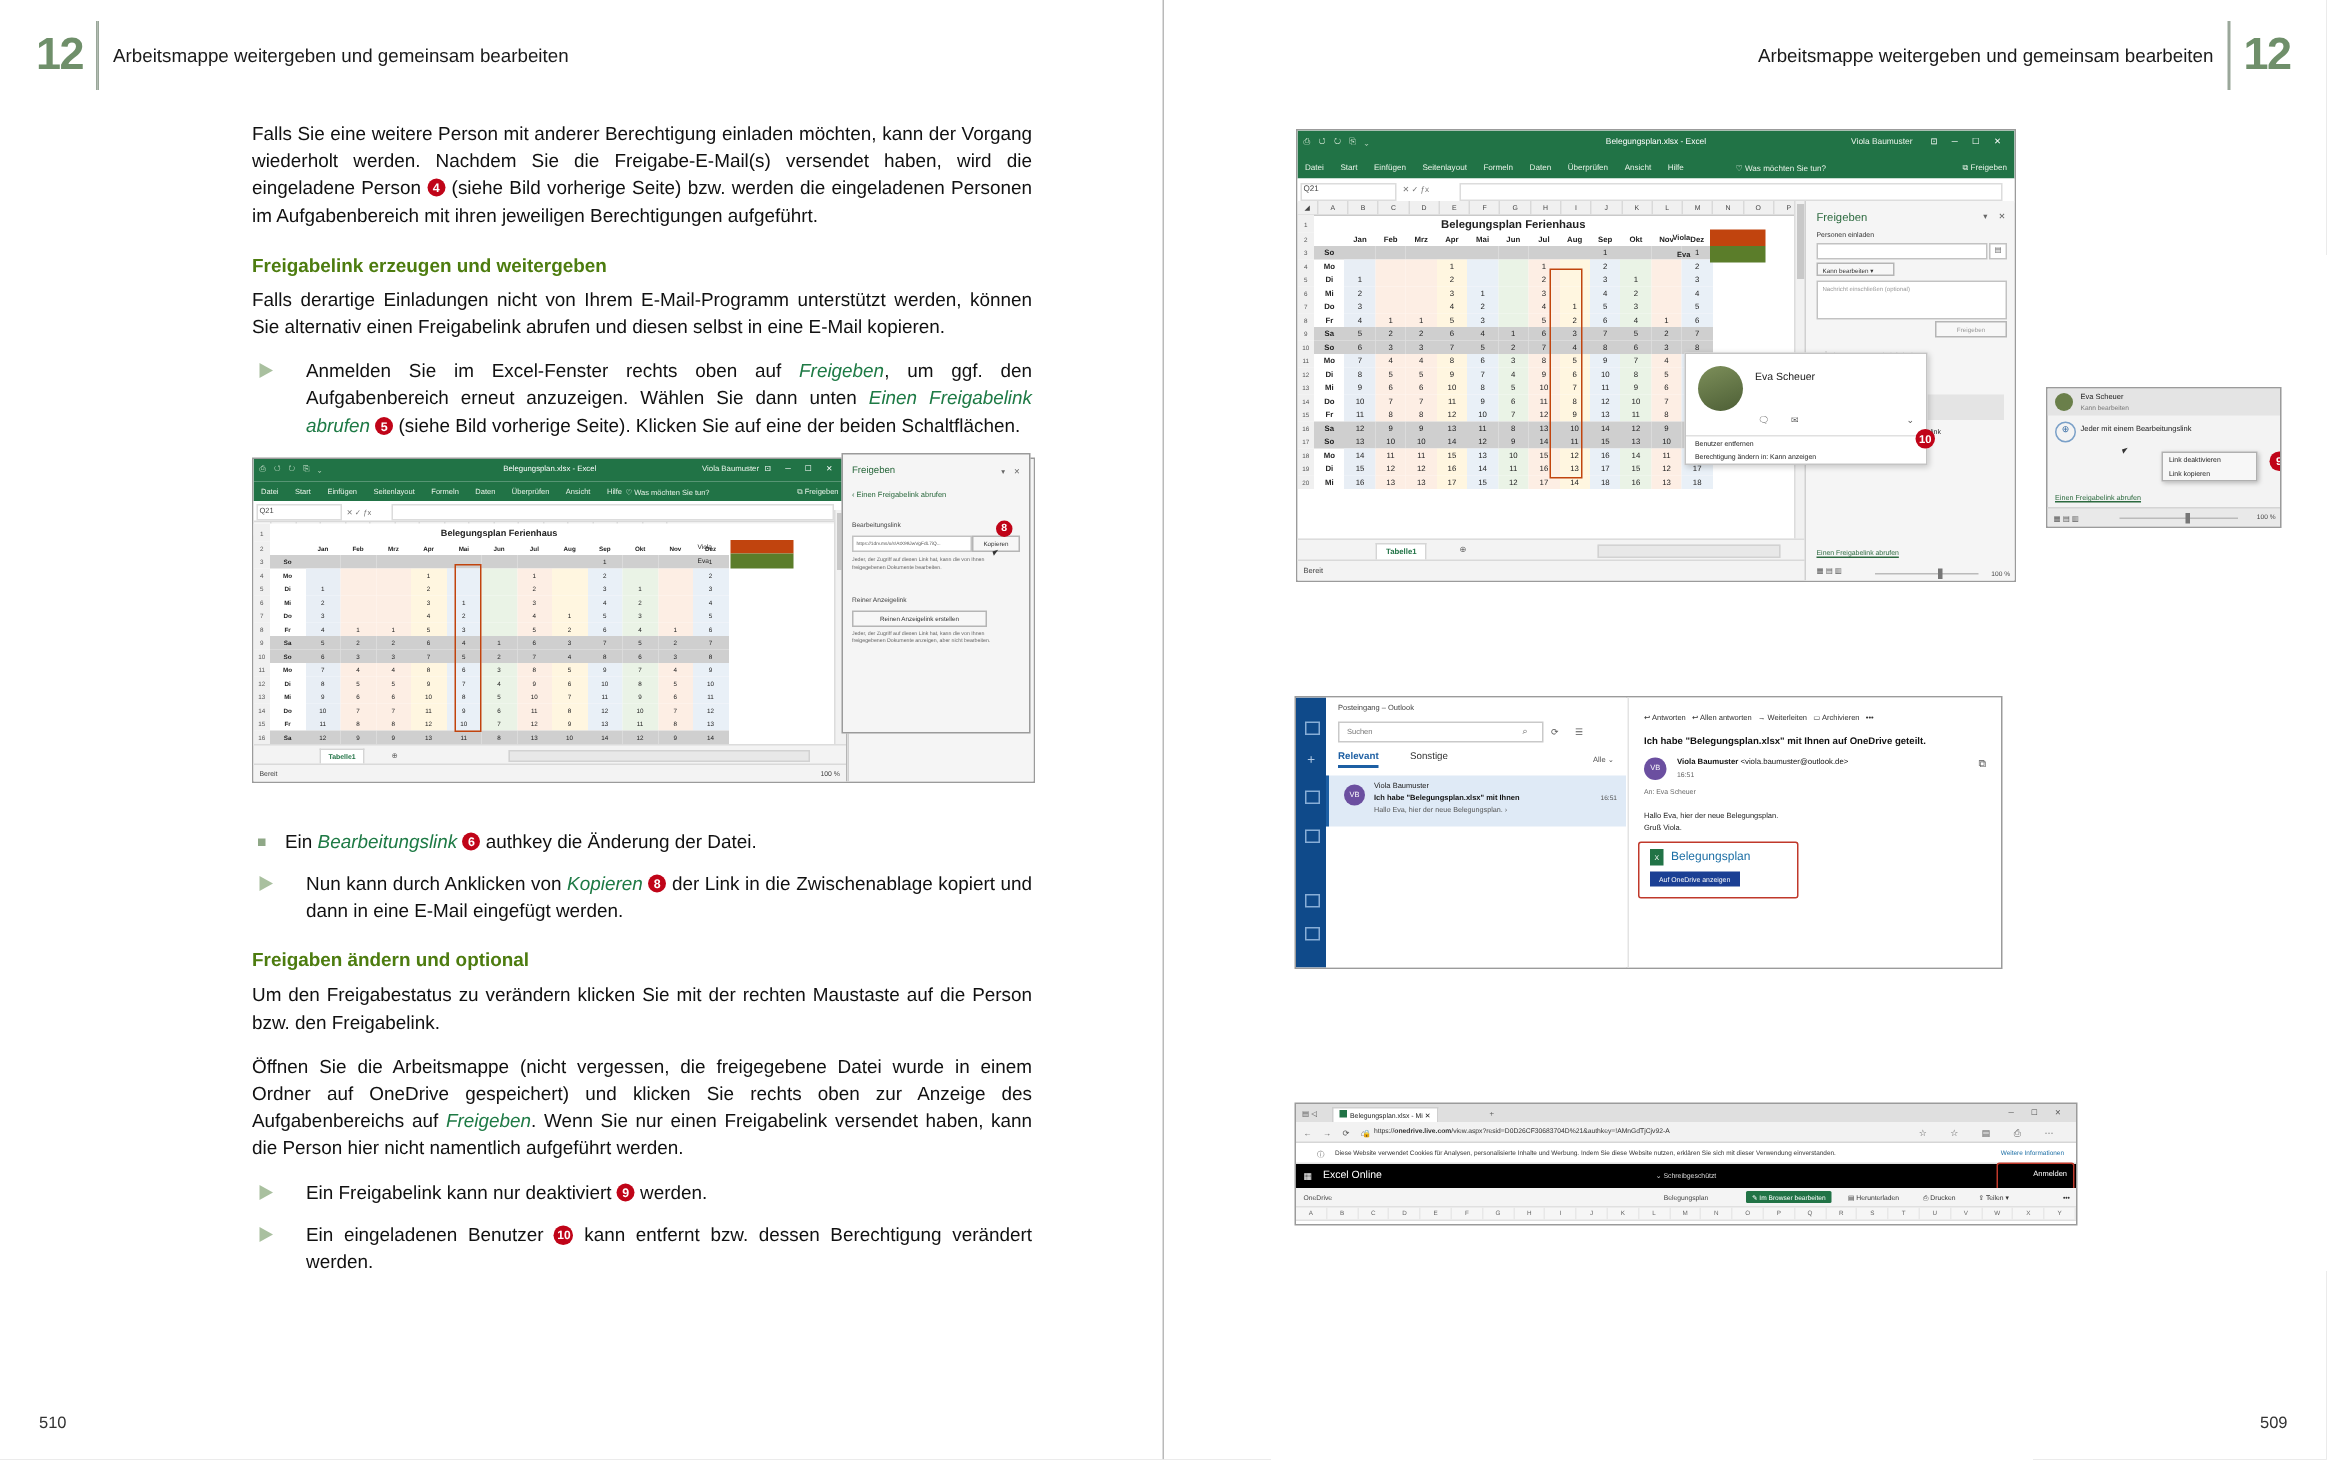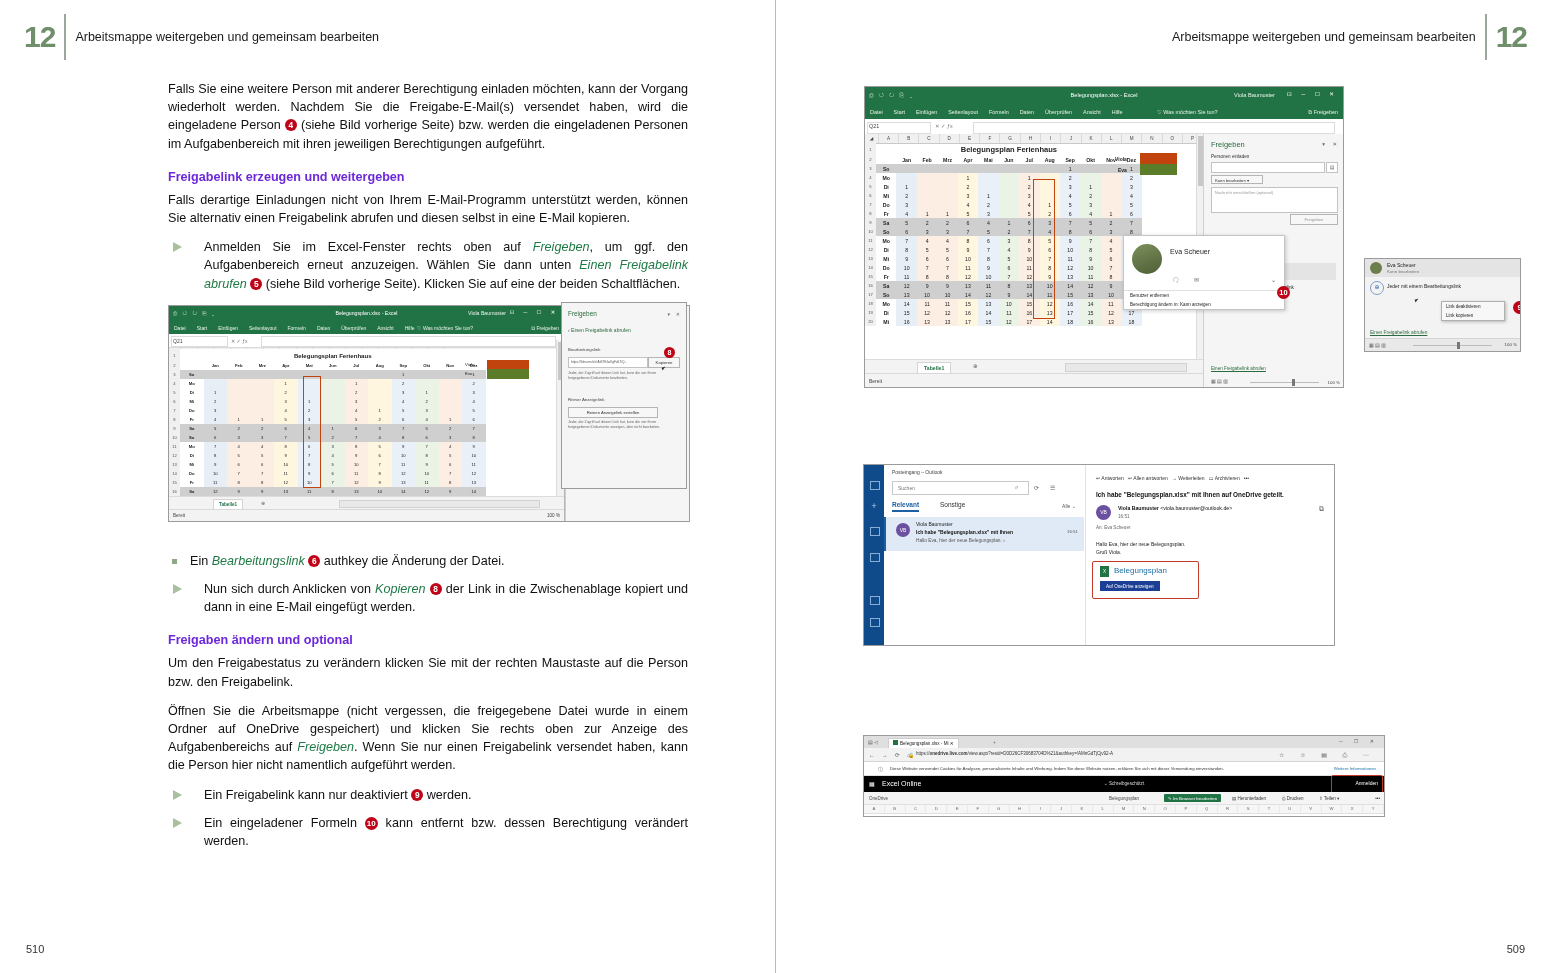--- a/index.html
+++ b/index.html
@@ -16,21 +16,21 @@
   .chapnum{font-size:30px;font-weight:bold;color:#6f8f6a;letter-spacing:-1px;line-height:1;}
   .rhrule{width:0;height:46px;border-left:1px solid #9aa79a;border-right:1px solid #9aa79a;margin:0 9px;box-sizing:border-box;}
   .rhrule i{display:block;width:3px;height:46px;}
   .rhtext{font-size:12.5px;color:#1a1a1a;white-space:nowrap;}
 
   
   .col{position:absolute;}
   .col-left{left:168px;top:80px;width:520px;}
 
   p.body{font-size:12.6px;line-height:18.2px;color:#111;margin:0 0 11px 0;text-align:justify;}
-  h3.sub{font-size:12.6px;font-weight:bold;color:#6d28d9;margin:17px 0 7px 0;}
+  h3.sub{font-size:12.6px;font-weight:bold;color:#4d7c0f;margin:17px 0 7px 0;}
   .it-green{color:#1e7a45;font-style:italic;}
 
   ul.arrow{list-style:none;margin:0;padding:0;}
   ul.arrow>li{position:relative;padding-left:36px;margin-bottom:10px;font-size:12.6px;line-height:18.2px;color:#111;text-align:justify;}
   ul.arrow>li:before{content:"";position:absolute;left:5px;top:4px;border-left:9px solid #a9c09f;border-top:5.5px solid transparent;border-bottom:5.5px solid transparent;}
   ul.sq{list-style:none;margin:4px 0 10px 0;padding:0;}
   ul.sq>li{position:relative;padding-left:22px;margin-bottom:4px;font-size:12.6px;line-height:18.2px;color:#111;}
   ul.sq>li:before{content:"";position:absolute;left:4px;top:7px;width:5px;height:5px;background:#8fa887;}
 
   .cnum{display:inline-block;width:12px;height:12px;border-radius:50%;background:#c00418;color:#fff;font-size:8.3px;line-height:12px;text-align:center;vertical-align:1px;font-weight:bold;font-family:"Liberation Sans",sans-serif;}
@@ -537,21 +537,21 @@
         <li>
           <span>Ein</span>
           <span class="it-green">Bearbeitungslink</span>
           <span class="cnum">6</span>
           <span>authkey die Änderung der Datei.</span>
         </li>
       </ul>
 
       <ul class="arrow">
         <li>
-          <span>Nun sich durch Anklicken von</span>
+          <span>Nun kann durch Anklicken von</span>
           <span class="it-green">Kopieren</span>
           <span class="cnum">8</span>
           <span>der Link in die Zwischenablage kopiert und dann in eine E-Mail eingefügt werden.</span>
         </li>
       </ul>
 
       <h3 class="sub">Freigaben ändern und optional</h3>
 
       <p class="body">Um den Freigabestatus zu verändern klicken Sie mit der rechten Maustaste auf die Person bzw. den Freigabelink.</p>
 
@@ -560,21 +560,21 @@
         <span class="it-green">Freigeben</span><span>. Wenn Sie nur einen Freigabelink versendet haben, kann die Person hier nicht namentlich aufgeführt werden.</span>
       </p>
 
       <ul class="arrow">
         <li>
           <span>Ein Freigabelink kann nur deaktiviert</span>
           <span class="cnum">9</span>
           <span>werden.</span>
         </li>
         <li>
-          <span>Ein eingeladener Formeln</span>
+          <span>Ein eingeladenen Benutzer</span>
           <span class="cnum big">10</span>
           <span>kann entfernt bzw. dessen Berechtigung verändert werden.</span>
         </li>
       </ul>
 
     </div>
 
     <div class="folio folio-l">510</div>
   </div>
 

